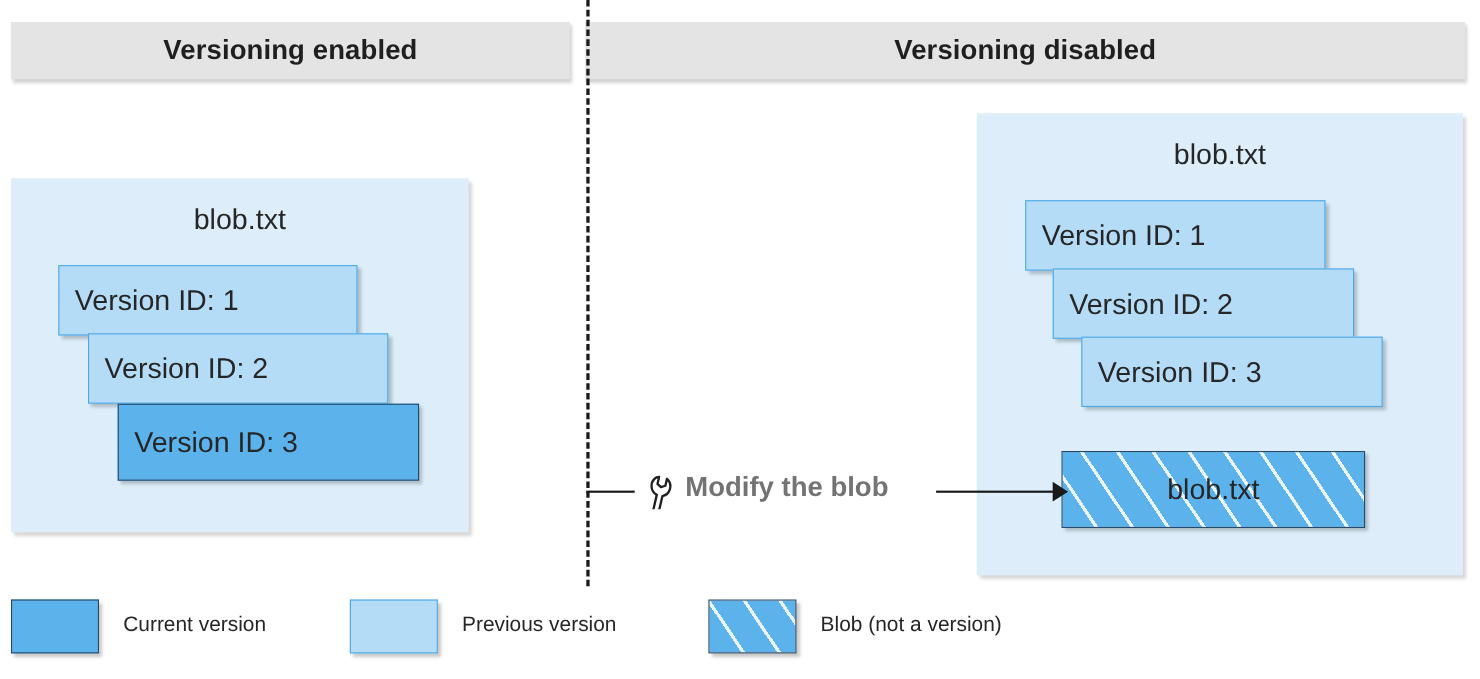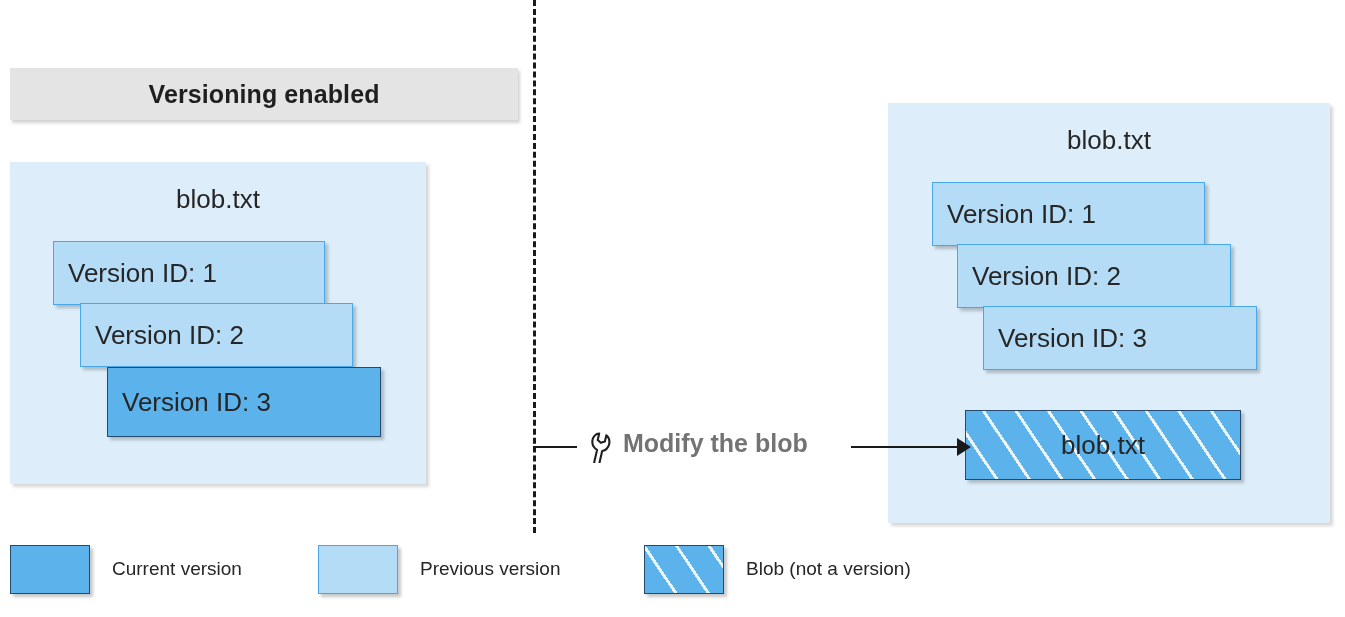--- a/index.html
+++ b/index.html
@@ -18,21 +18,21 @@
   .col-header{
     position:absolute;
     background:#e4e4e4;
     box-shadow:2px 3px 3px rgba(0,0,0,.18);
     display:flex;align-items:center;justify-content:center;
     font-weight:bold;
     font-size:25px;
     letter-spacing:.1px;
     color:#1f1f1f;
   }
-  #hdr-left{left:10px;top:20px;width:508px;height:52px;margin-top:48px;}
+  #hdr-left{left:10px;top:20px;width:508px;height:52px;}
   #hdr-right{left:532px;top:20px;width:800px;height:52px;}
 
   
   .divider{
     position:absolute;
     left:533px;top:0px;
     width:0;height:533px;
     border-left:3px dashed #1a1a1a;
   }
 
@@ -161,20 +161,23 @@
 </style>
 </head>
 <body>
 
 <div class="stage">
 
   <div class="col-header" id="hdr-left">
     <span>Versioning enabled</span>
   </div>
 
+  <div class="col-header" id="hdr-right">
+    <span>Versioning disabled</span>
+  </div>
 
   <div class="divider"></div>
 
   <div class="panel" id="panel-left">
     <div class="panel-title">blob.txt</div>
 
     <div class="vbox prev" style="left:43px;top:79px;width:272px;height:64px;">
       <span class="vlabel">Version ID: 1</span>
     </div>
 

